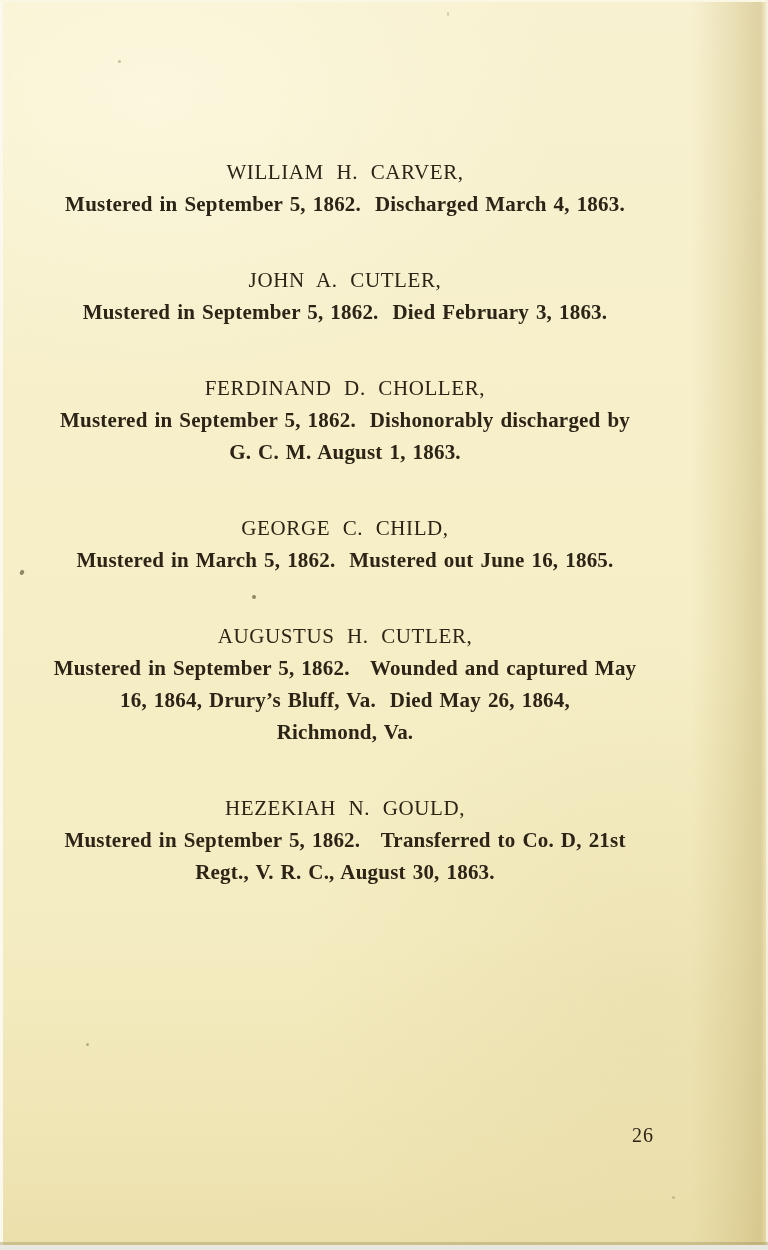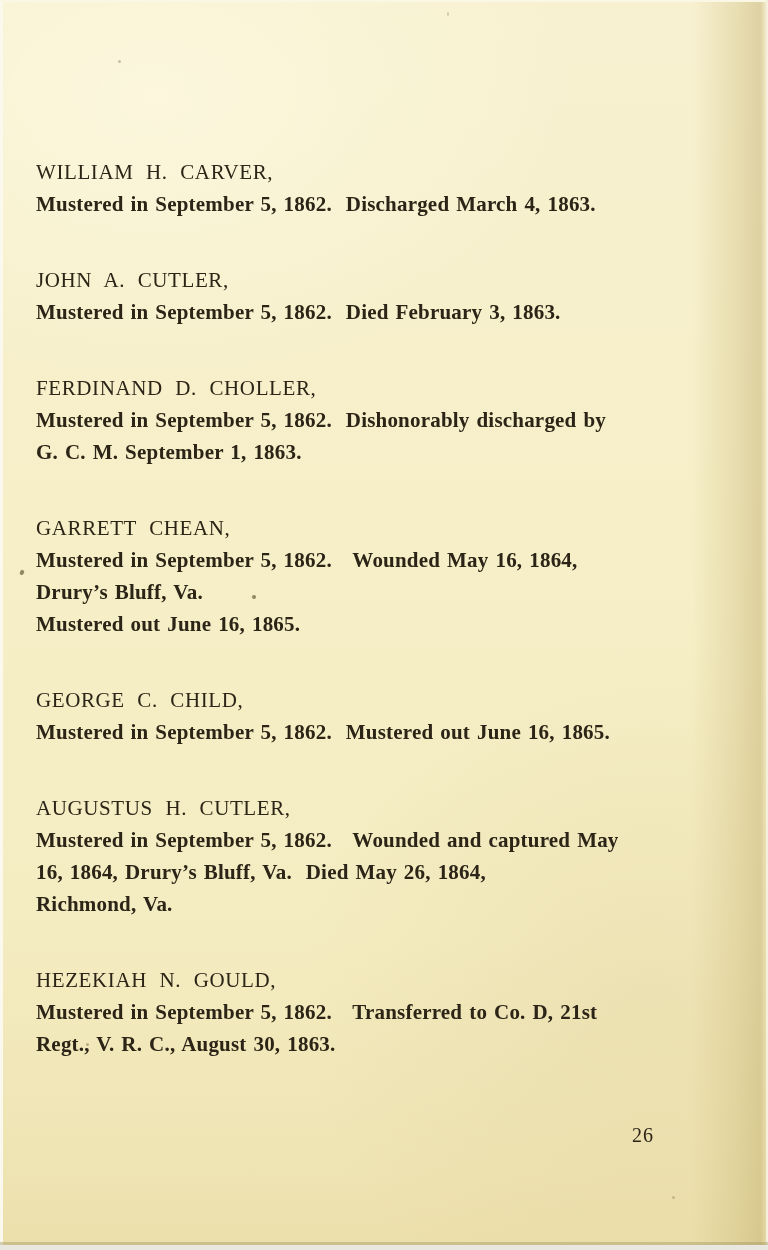--- a/index.html
+++ b/index.html
@@ -23,20 +23,21 @@
   .edge-left{position:absolute;left:0;top:0;bottom:0;width:3px;background:#fbf9ee;}
   .edge-top{position:absolute;left:0;top:0;right:0;height:2px;background:#fbf7e5;}
   .edge-right{position:absolute;right:0;top:0;bottom:0;width:2px;background:#f4f0dd;}
   .edge-bottom{position:absolute;left:0;right:0;bottom:0;height:5px;background:#e9e8e0;}
   .edge-bottom-shade{position:absolute;left:0;right:0;bottom:5px;height:3px;background:rgba(165,152,102,0.45);}
   
   .content{
     position:absolute;
     left:36px;right:114px;top:156px;
     color:#2c2416;
+    text-align:center;
   }
   .entry{margin:0 0 44px 0;}
   .entry-heading{
     font-size:21px;
     line-height:32px;
     letter-spacing:0.6px;
     word-spacing:0.32em;
     white-space:pre-wrap;
   }
   .entry-line{
@@ -75,31 +76,25 @@
         <div class="entry-heading">WILLIAM H. CARVER,</div>
         <div class="entry-line">Mustered in September 5, 1862.  Discharged March 4, 1863.</div>
       </div>
       <div class="entry">
         <div class="entry-heading">JOHN A. CUTLER,</div>
         <div class="entry-line">Mustered in September 5, 1862.  Died February 3, 1863.</div>
       </div>
       <div class="entry">
         <div class="entry-heading">FERDINAND D. CHOLLER,</div>
         <div class="entry-line">Mustered in September 5, 1862.  Dishonorably discharged by</div>
-        <div class="entry-line">G. C. M. September 1, 1863.</div>
-      </div>
-      <div class="entry">
-        <div class="entry-heading">GARRETT CHEAN,</div>
-        <div class="entry-line">Mustered in September 5, 1862.   Wounded May 16, 1864,</div>
-        <div class="entry-line">Drury’s Bluff, Va.</div>
-        <div class="entry-line">Mustered out June 16, 1865.</div>
+        <div class="entry-line">G. C. M. August 1, 1863.</div>
       </div>
       <div class="entry">
         <div class="entry-heading">GEORGE C. CHILD,</div>
-        <div class="entry-line">Mustered in September 5, 1862.  Mustered out June 16, 1865.</div>
+        <div class="entry-line">Mustered in March 5, 1862.  Mustered out June 16, 1865.</div>
       </div>
       <div class="entry">
         <div class="entry-heading">AUGUSTUS H. CUTLER,</div>
         <div class="entry-line">Mustered in September 5, 1862.   Wounded and captured May</div>
         <div class="entry-line">16, 1864, Drury’s Bluff, Va.  Died May 26, 1864,</div>
         <div class="entry-line">Richmond, Va.</div>
       </div>
       <div class="entry">
         <div class="entry-heading">HEZEKIAH N. GOULD,</div>
         <div class="entry-line">Mustered in September 5, 1862.   Transferred to Co. D, 21st</div>

